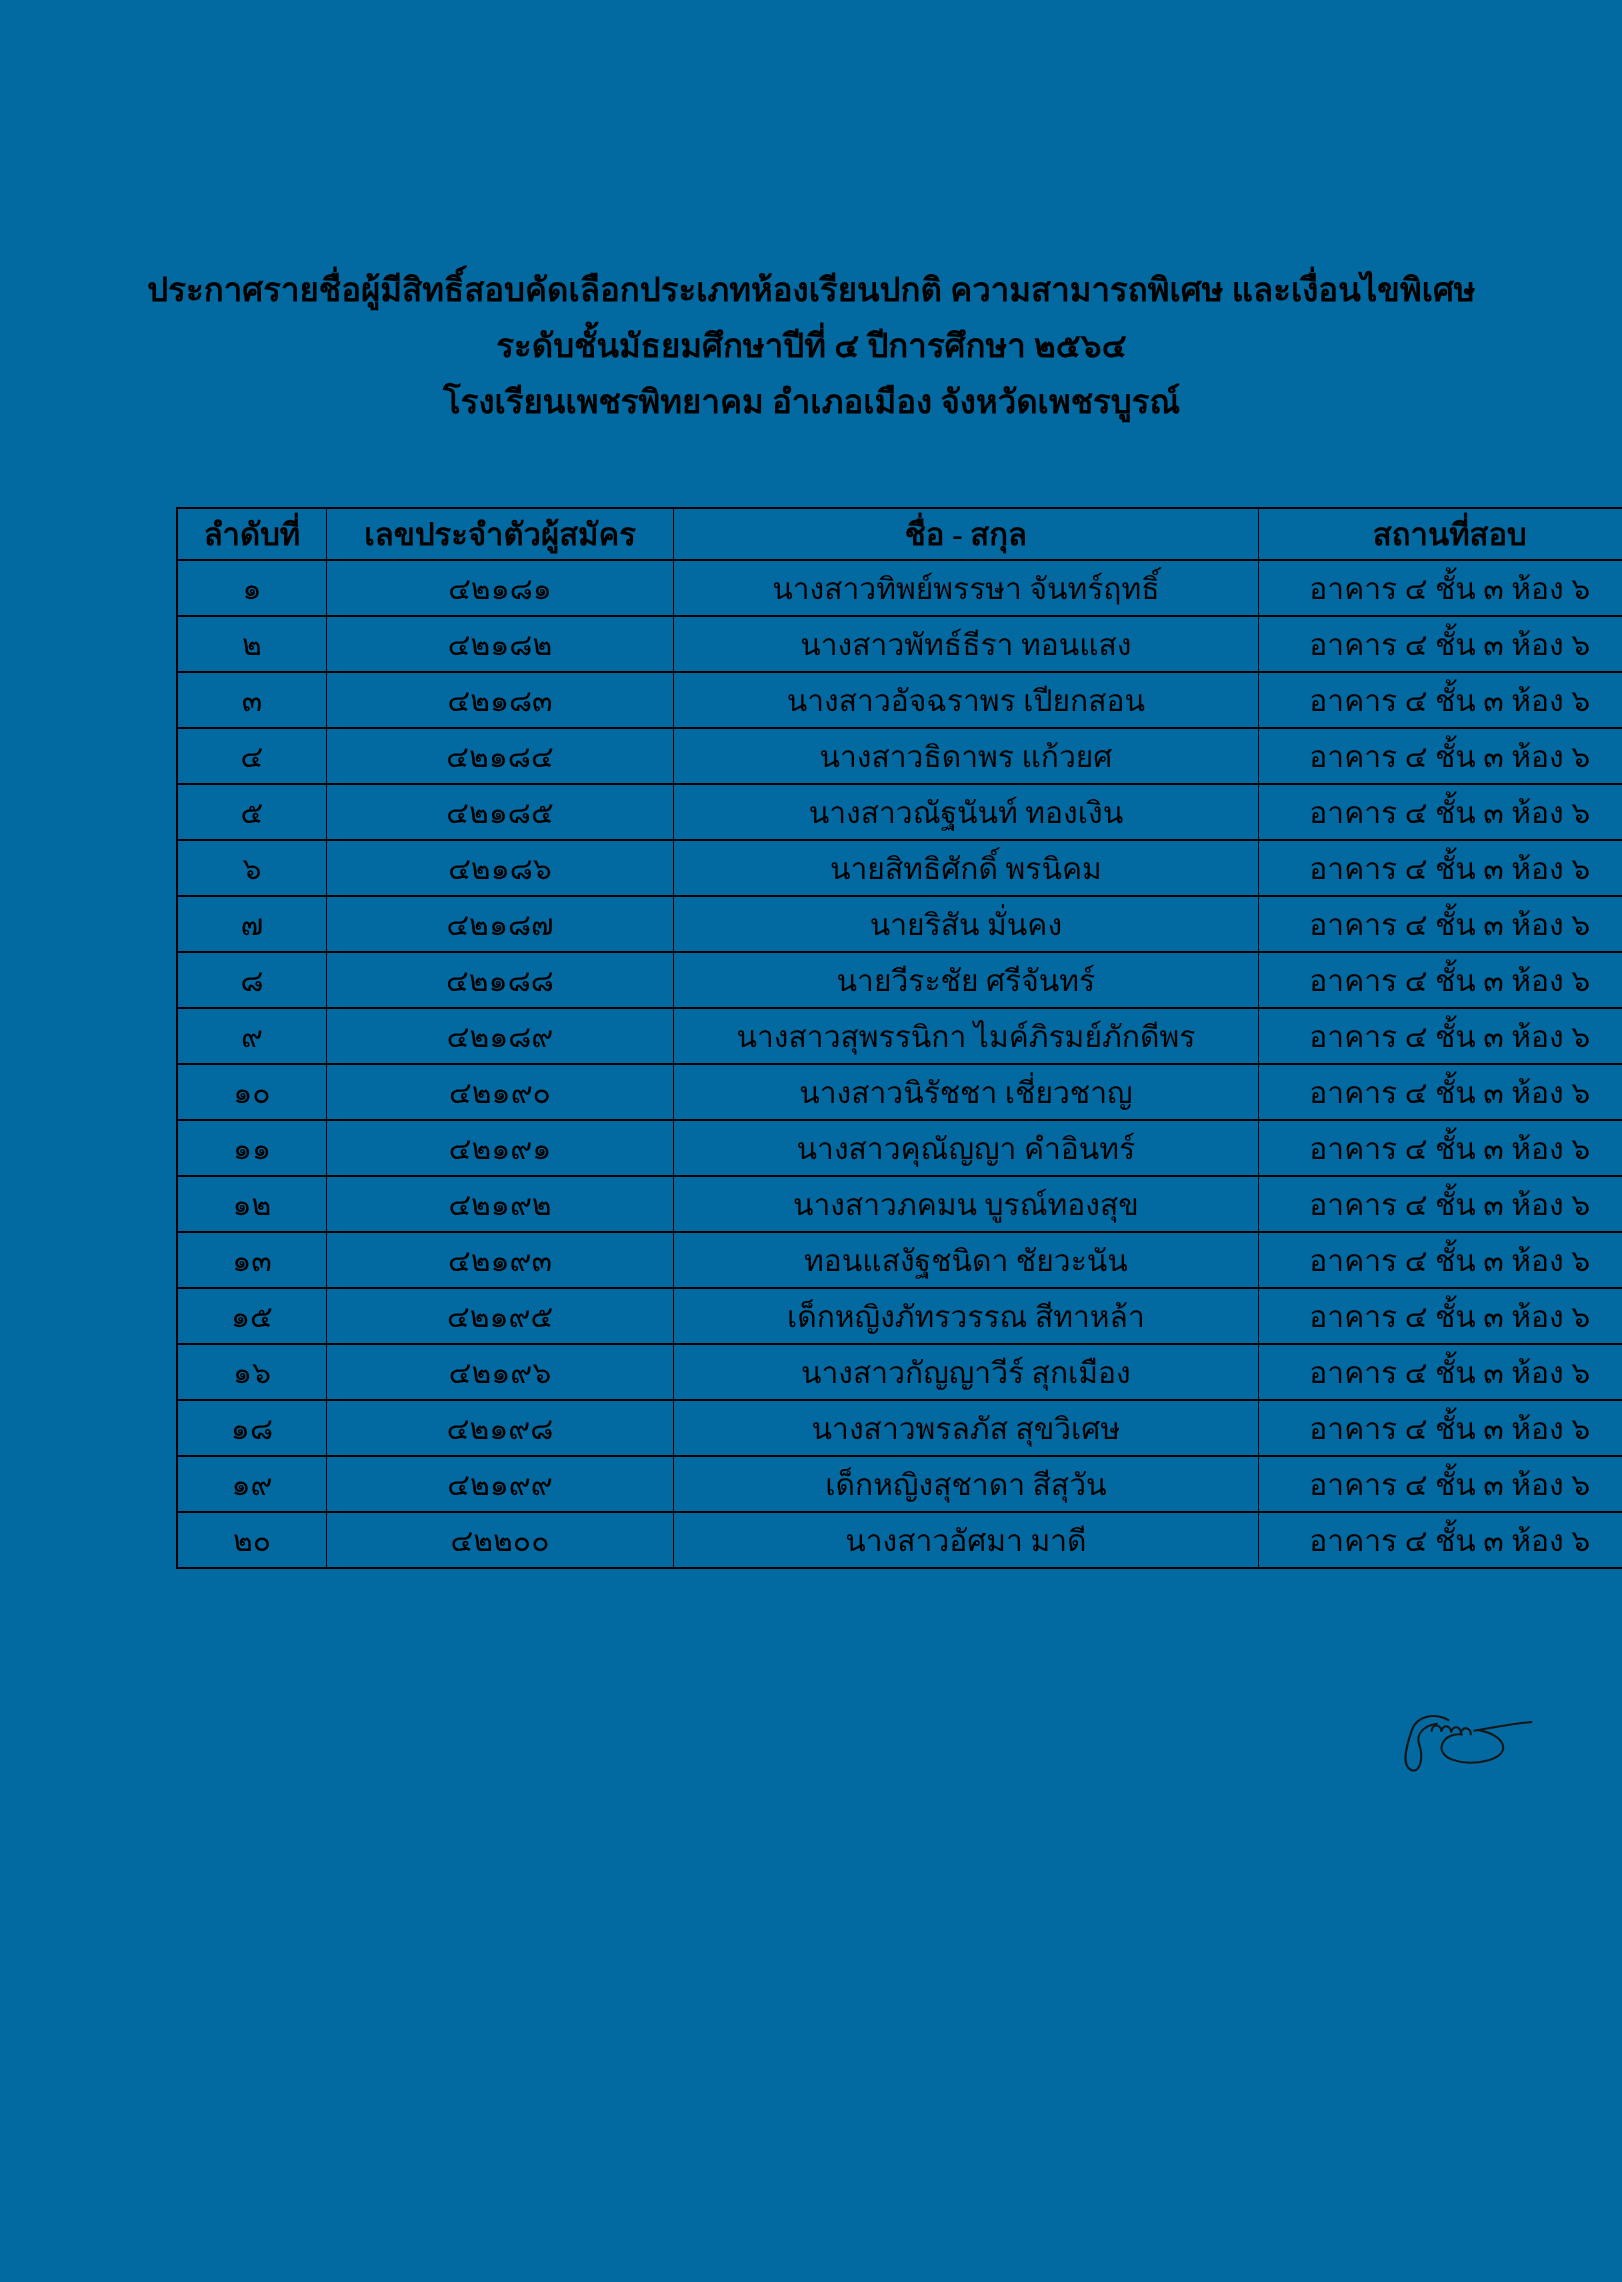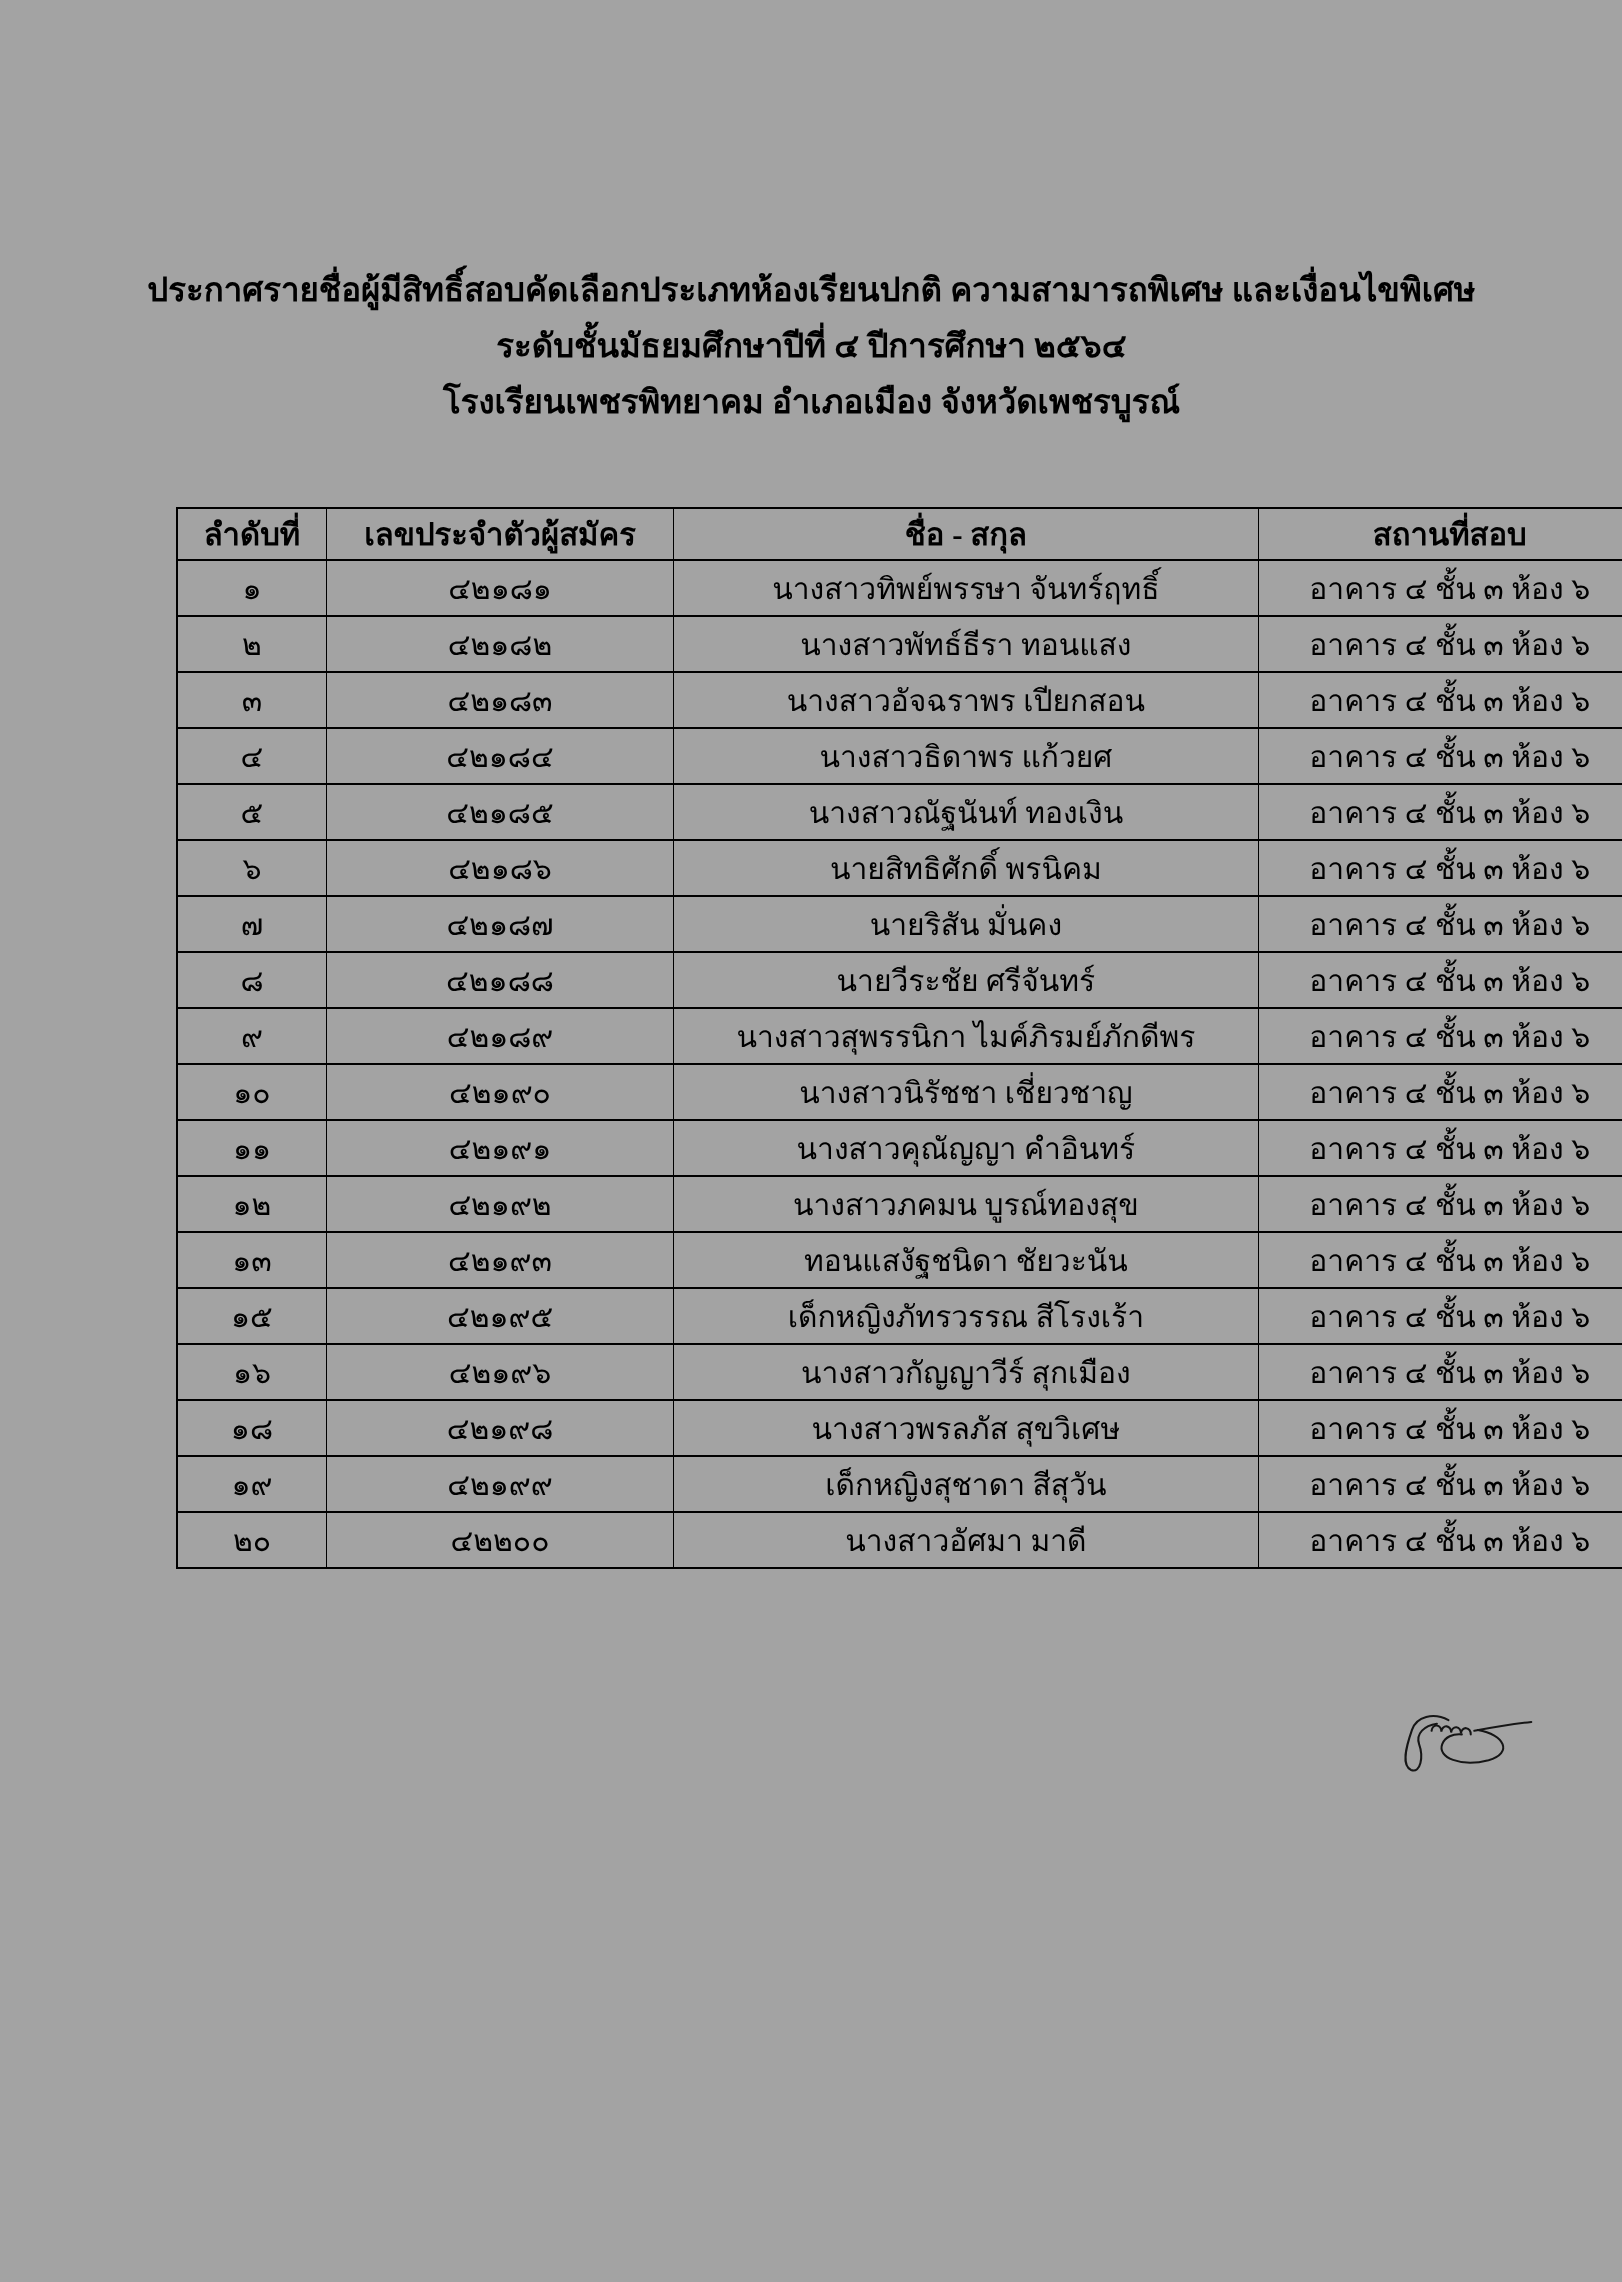--- a/index.html
+++ b/index.html
@@ -1,19 +1,19 @@
 <!DOCTYPE html>
 <html lang="th" style="font-size:14.3px"><head>
 <meta charset="utf-8">
 <style>
   html,body{margin:0;padding:0;background:#ffffff;}
   .page{
     position:relative;
     width:1623px;height:2283px;
-    background:#a3a3a3;color:#000;
+    background:#0369a1;color:#000;
     font-family:"Liberation Serif","DejaVu Serif",serif;
     overflow:hidden;
   }
   .doc-header{
     position:absolute;top:262px;left:0;width:100%;
     text-align:center;font-weight:bold;font-size:33px;line-height:56px;
   }
   .doc-header .t-line{white-space:nowrap;}
   table.roster{
     position:absolute;top:507px;left:176px;width:1467px;
@@ -154,21 +154,21 @@
       <td class="c-no">๑๓</td>
       <td class="c-id">๔๒๑๙๓</td>
       <td class="c-name">ทอนแสงัฐชนิดา ชัยวะนัน</td>
       <td class="c-loc">อาคาร ๔ ชั้น ๓ ห้อง ๖</td>
     </tr>
 
 
     <tr>
       <td class="c-no">๑๕</td>
       <td class="c-id">๔๒๑๙๕</td>
-      <td class="c-name">เด็กหญิงภัทรวรรณ สีโรงเร้า</td>
+      <td class="c-name">เด็กหญิงภัทรวรรณ สีทาหล้า</td>
       <td class="c-loc">อาคาร ๔ ชั้น ๓ ห้อง ๖</td>
     </tr>
 
     <tr>
       <td class="c-no">๑๖</td>
       <td class="c-id">๔๒๑๙๖</td>
       <td class="c-name">นางสาวกัญญาวีร์ สุกเมือง</td>
       <td class="c-loc">อาคาร ๔ ชั้น ๓ ห้อง ๖</td>
     </tr>
 

